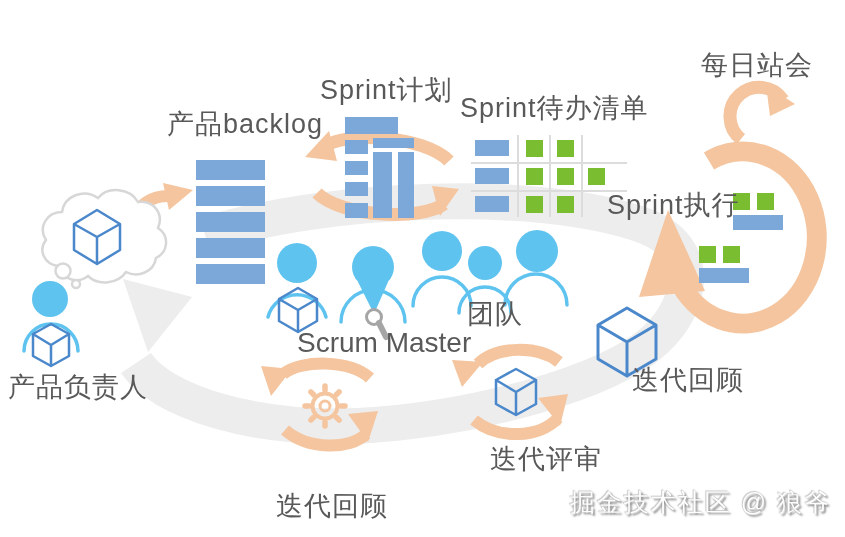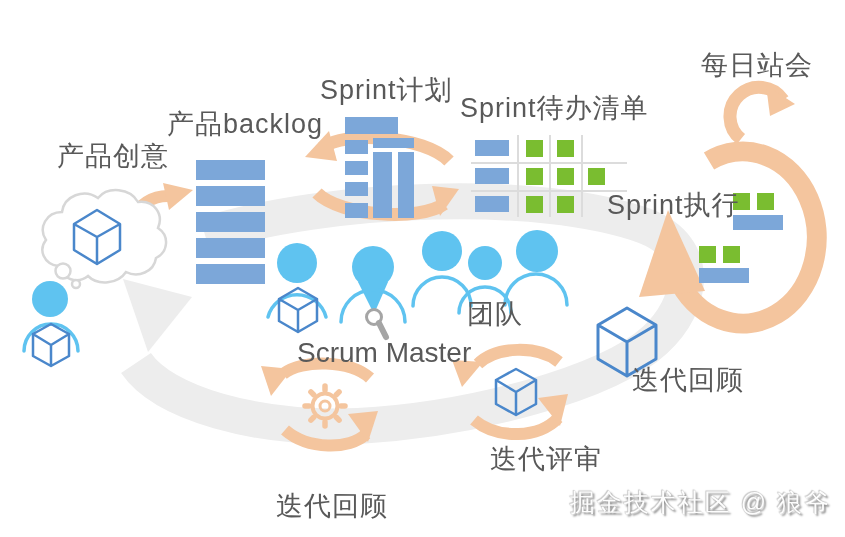--- a/index.html
+++ b/index.html
@@ -11,21 +11,21 @@
   html,body{margin:0;padding:0;background:#ffffff;}
   .stage{
     position:relative;width:845px;height:537px;background:#ffffff;overflow:hidden;
     font-family:"Liberation Sans",sans-serif;
   }
   .stage svg{position:absolute;left:0;top:0;}
   .lbl{
     position:absolute;color:var(--label-gray);font-size:27px;line-height:1.1;
     white-space:nowrap;letter-spacing:1px;
   }
-  .lbl.en{letter-spacing:0;margin-top:10px;}
+  .lbl.en{letter-spacing:0;}
   .watermark{
     position:absolute;right:14px;top:486px;font-size:25px;font-weight:normal;
     color:#fdfdfd;letter-spacing:2px;white-space:nowrap;
     text-shadow:2px 2px 2px #8f8f8f, -1px -1px 1px #c8c8c8, 0 0 1px #aaaaaa;
   }
   
   .gray-band{stroke:var(--cycle-gray);fill:none;}
   .gray-fill{fill:var(--cycle-gray);}
   .oband{stroke:var(--arrow-orange);fill:none;}
   .ofill{fill:var(--arrow-orange);}
@@ -194,26 +194,26 @@
         <line x1="341" y1="406" x2="345" y2="406"></line>
         <line x1="336.3" y1="417.3" x2="339.1" y2="420.1"></line>
         <line x1="325" y1="422" x2="325" y2="426"></line>
         <line x1="313.7" y1="417.3" x2="310.9" y2="420.1"></line>
         <line x1="309" y1="406" x2="305" y2="406"></line>
         <line x1="313.7" y1="394.7" x2="310.9" y2="391.9"></line>
       </g>
     </g>
   </svg>
 
-  <div class="lbl" style="left:57px;top:142px">产品创意</div>
   <div class="lbl" style="left:167px;top:110px">产品backlog</div>
   <div class="lbl" style="left:460px;top:94px">Sprint待办清单</div>
   <div class="lbl" style="left:320px;top:76px">Sprint计划</div>
   <div class="lbl" style="left:701px;top:51px">每日站会</div>
   <div class="lbl" style="left:607px;top:191px">Sprint执行</div>
   <div class="lbl" style="left:467px;top:300px">团队</div>
   <div class="lbl en" style="left:297px;top:328px;font-size:28px">Scrum Master</div>
+  <div class="lbl" style="left:8px;top:373px">产品负责人</div>
   <div class="lbl" style="left:632px;top:366px">迭代回顾</div>
   <div class="lbl" style="left:490px;top:445px">迭代评审</div>
   <div class="lbl" style="left:276px;top:492px">迭代回顾</div>
 
   <div class="watermark">掘金技术社区 @ 狼爷</div>
 </div>
 
 </body></html>

